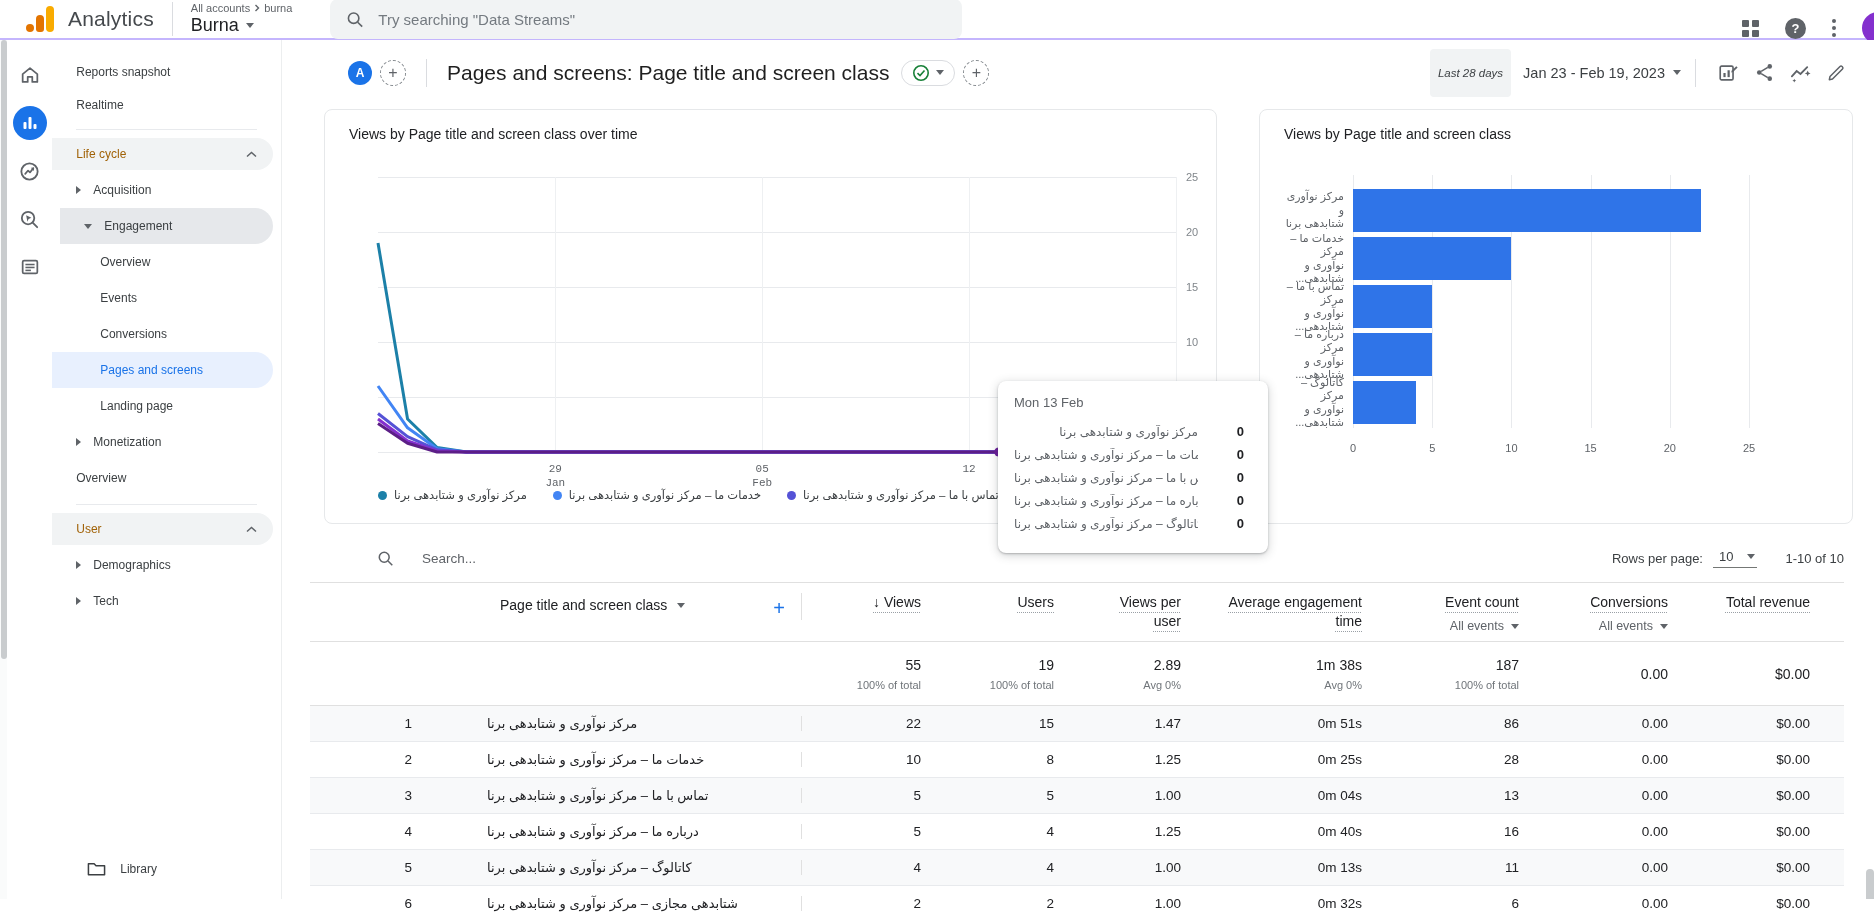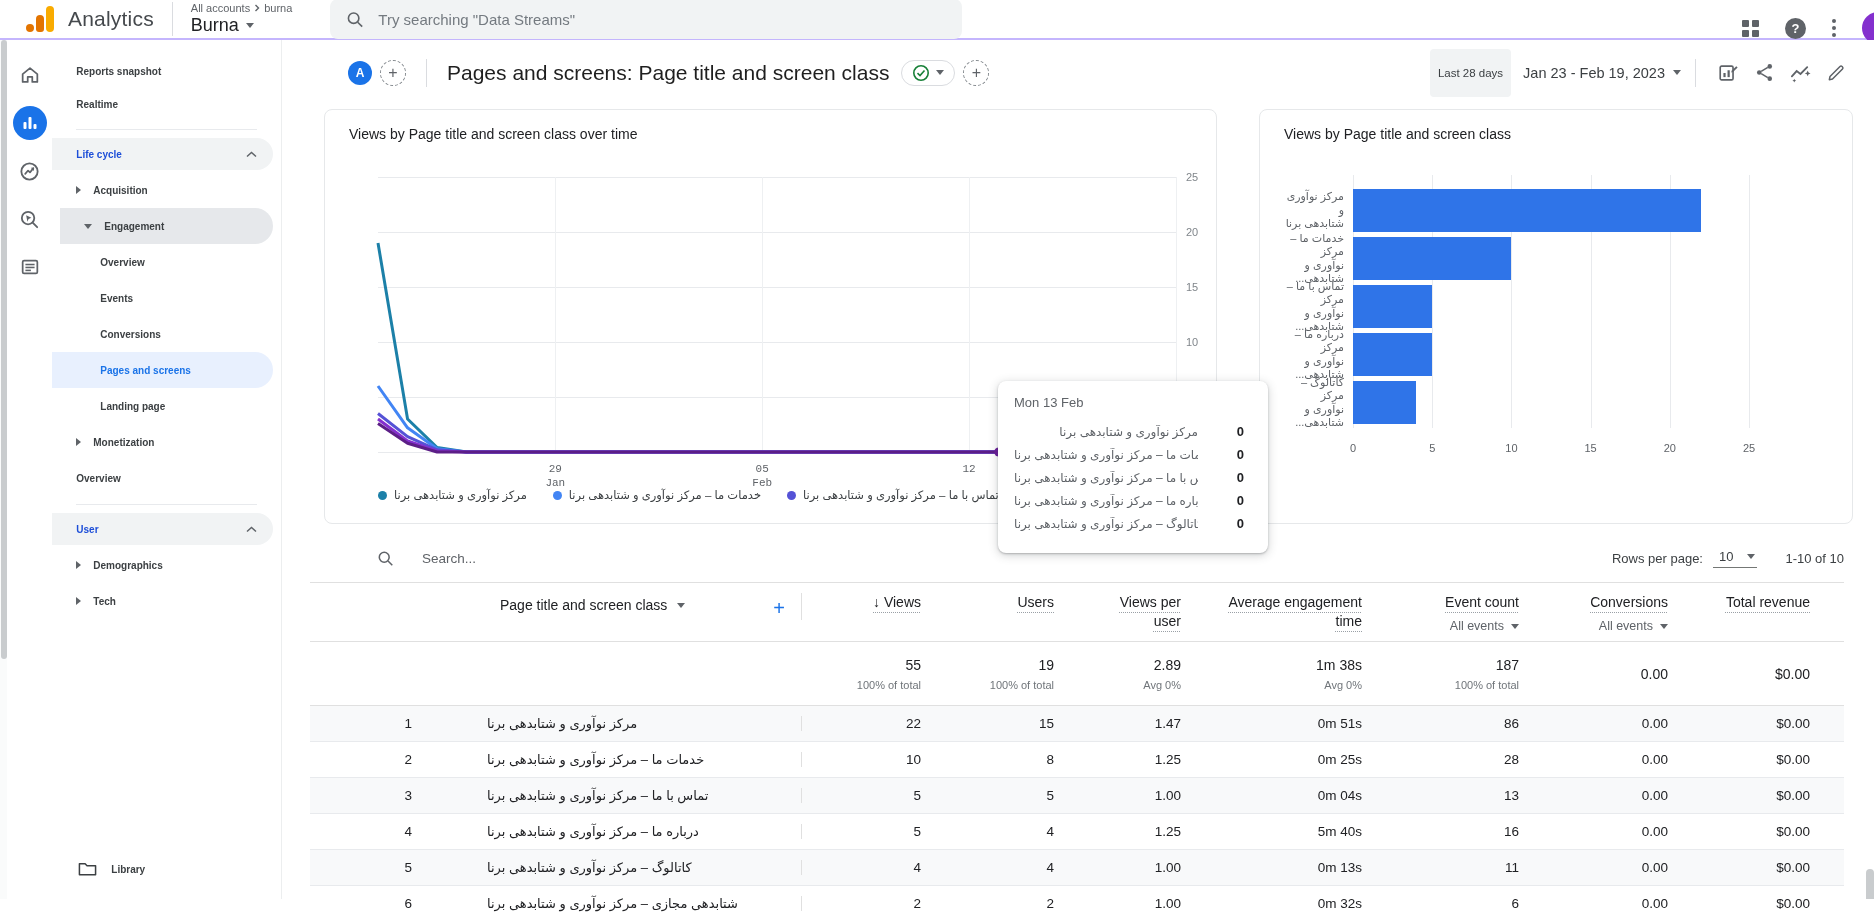--- a/index.html
+++ b/index.html
@@ -29,42 +29,42 @@
   #kebab-icon i { width:4px; height:4px; border-radius:50%; background:#5f6368; }
   #avatar { width:32px; height:32px; border-radius:50%; background:#8430ce; margin-right:-24px; }
 
   
   #app { display:flex; height:859px; }
   #left-scrollbar { width:8px; background:#fafbfb; position:relative; }
   #left-scrollbar .thumb { position:absolute; top:0; left:1px; width:6px; height:619px; background:#c9ccce; border-radius:3px; }
   #rail { width:48px; padding-top:18px; display:flex; flex-direction:column; align-items:center; }
   .rail-btn { width:34px; height:34px; display:flex; align-items:center; justify-content:center; margin-bottom:14px; border-radius:50%; }
   .rail-btn.active { background:#1a73e8; }
-  #nav { width:246px; border-right:1px solid #eceeef; padding-top:15px; position:relative; font-size:10px; color:#3c4043;font-weight:bold; }
+  #nav { width:246px; border-right:1px solid #eceeef; padding-top:15px; position:relative; font-size:12px; color:#3c4043; }
   .nav-item { height:33px; display:flex; align-items:center; padding-left:24px; }
   .nav-parent { height:36px; display:flex; align-items:center; padding-left:24px; gap:12px; }
   .nav-child { height:36px; display:flex; align-items:center; padding-left:48px; }
   .nav-sep { height:1px; background:#e8eaed; margin:8px 24px 8px 24px; }
-  .section-hdr { height:32px; margin:2px 0; background:#f1f3f4; border-radius:0 16px 16px 0; display:flex; align-items:center; padding:0 16px 0 24px; color:#1d4ed8; margin-right:8px; justify-content:space-between; }
+  .section-hdr { height:32px; margin:2px 0; background:#f1f3f4; border-radius:0 16px 16px 0; display:flex; align-items:center; padding:0 16px 0 24px; color:#a16207; margin-right:8px; justify-content:space-between; }
   .pill-gray { background:#e6e8eb; border-radius:0 18px 18px 0; margin-right:8px;margin-left:8px; }
   .pill-blue { background:#e8f0fe; border-radius:0 18px 18px 0; margin-right:8px; color:#1a73e8; }
   .tri-right { width:0; height:0; border-top:4px solid transparent; border-bottom:4px solid transparent; border-left:5px solid #5f6368; display:inline-block; }
   .tri-down { width:0; height:0; border-left:4px solid transparent; border-right:4px solid transparent; border-top:5px solid #5f6368; display:inline-block; }
-  #library-item { position:absolute; bottom:22px; left:0; display:flex; align-items:center; gap:14px; padding-left:26px; }
+  #library-item { position:absolute; bottom:22px; left:9px; display:flex; align-items:center; gap:14px; padding-left:26px; }
 
   
   #content { flex:1; position:relative; background:#fff; }
   #report-header { height:65px; display:flex; align-items:center; padding-left:66px; position:relative; }
   #prop-badge { width:24px; height:24px; border-radius:50%; background:#1a73e8; color:#fff; font-size:12px; font-weight:bold; display:flex; align-items:center; justify-content:center; }
   .dashed-plus { width:26px; height:26px; border-radius:50%; border:1px dashed #80868b; color:#5f6368; font-size:16px; display:flex; align-items:center; justify-content:center; margin-left:8px; }
   #report-header .vdiv { height:28px; margin:0 20px; }
   #report-title { font-size:21px; color:#1f1f1f; }
   #check-chip { display:flex; align-items:center; gap:6px; border:1px solid #dadce0; border-radius:14px; height:26px; padding:0 10px; margin-left:12px; }
   #header-right { position:absolute; right:20px; display:flex; align-items:center; }
-  #date-preset { background:#f1f3f4; border-radius:4px; font-size:11.5px; color:#3c4043; padding:18px 8px; }
+  #date-preset { background:#f1f3f4; border-radius:4px; font-size:11.5px; color:#3c4043; padding:18px 8px;font-style:italic; }
   #date-range { font-size:14.5px; color:#3c4043; margin:0 8px 0 12px; font-weight:500; }
   #header-right .vdiv { height:28px; margin:0 14px; }
   .hicon { width:36px; display:flex; justify-content:center; }
 
   
   #cards { display:flex; margin:4px 21px 0 42px; gap:22px; }
   .card { border:1px solid #e6e8ea; border-radius:8px; height:415px; position:relative; background:#fff; overflow:hidden; }
   #line-card { width:893px; }
   #bar-card { width:594px;margin-left:20px; }
   .card-title { position:absolute; left:24px; top:16px; font-size:14px; color:#202124; }
@@ -558,21 +558,21 @@
             <div class="mcell m7">$0.00</div>
           </div>
           <div class="trow data-row">
             <div class="dimcell">
               <span class="rank">4</span>
               <span class="rtitle">درباره ما – مرکز نوآوری و شتابدهی برنا</span>
             </div>
             <div class="mcell m1">5</div>
             <div class="mcell m2">4</div>
             <div class="mcell m3">1.25</div>
-            <div class="mcell m4">5m 40s</div>
+            <div class="mcell m4">0m 40s</div>
             <div class="mcell m5">16</div>
             <div class="mcell m6">0.00</div>
             <div class="mcell m7">$0.00</div>
           </div>
           <div class="trow data-row">
             <div class="dimcell">
               <span class="rank">5</span>
               <span class="rtitle">کاتالوگ – مرکز نوآوری و شتابدهی برنا</span>
             </div>
             <div class="mcell m1">4</div>

